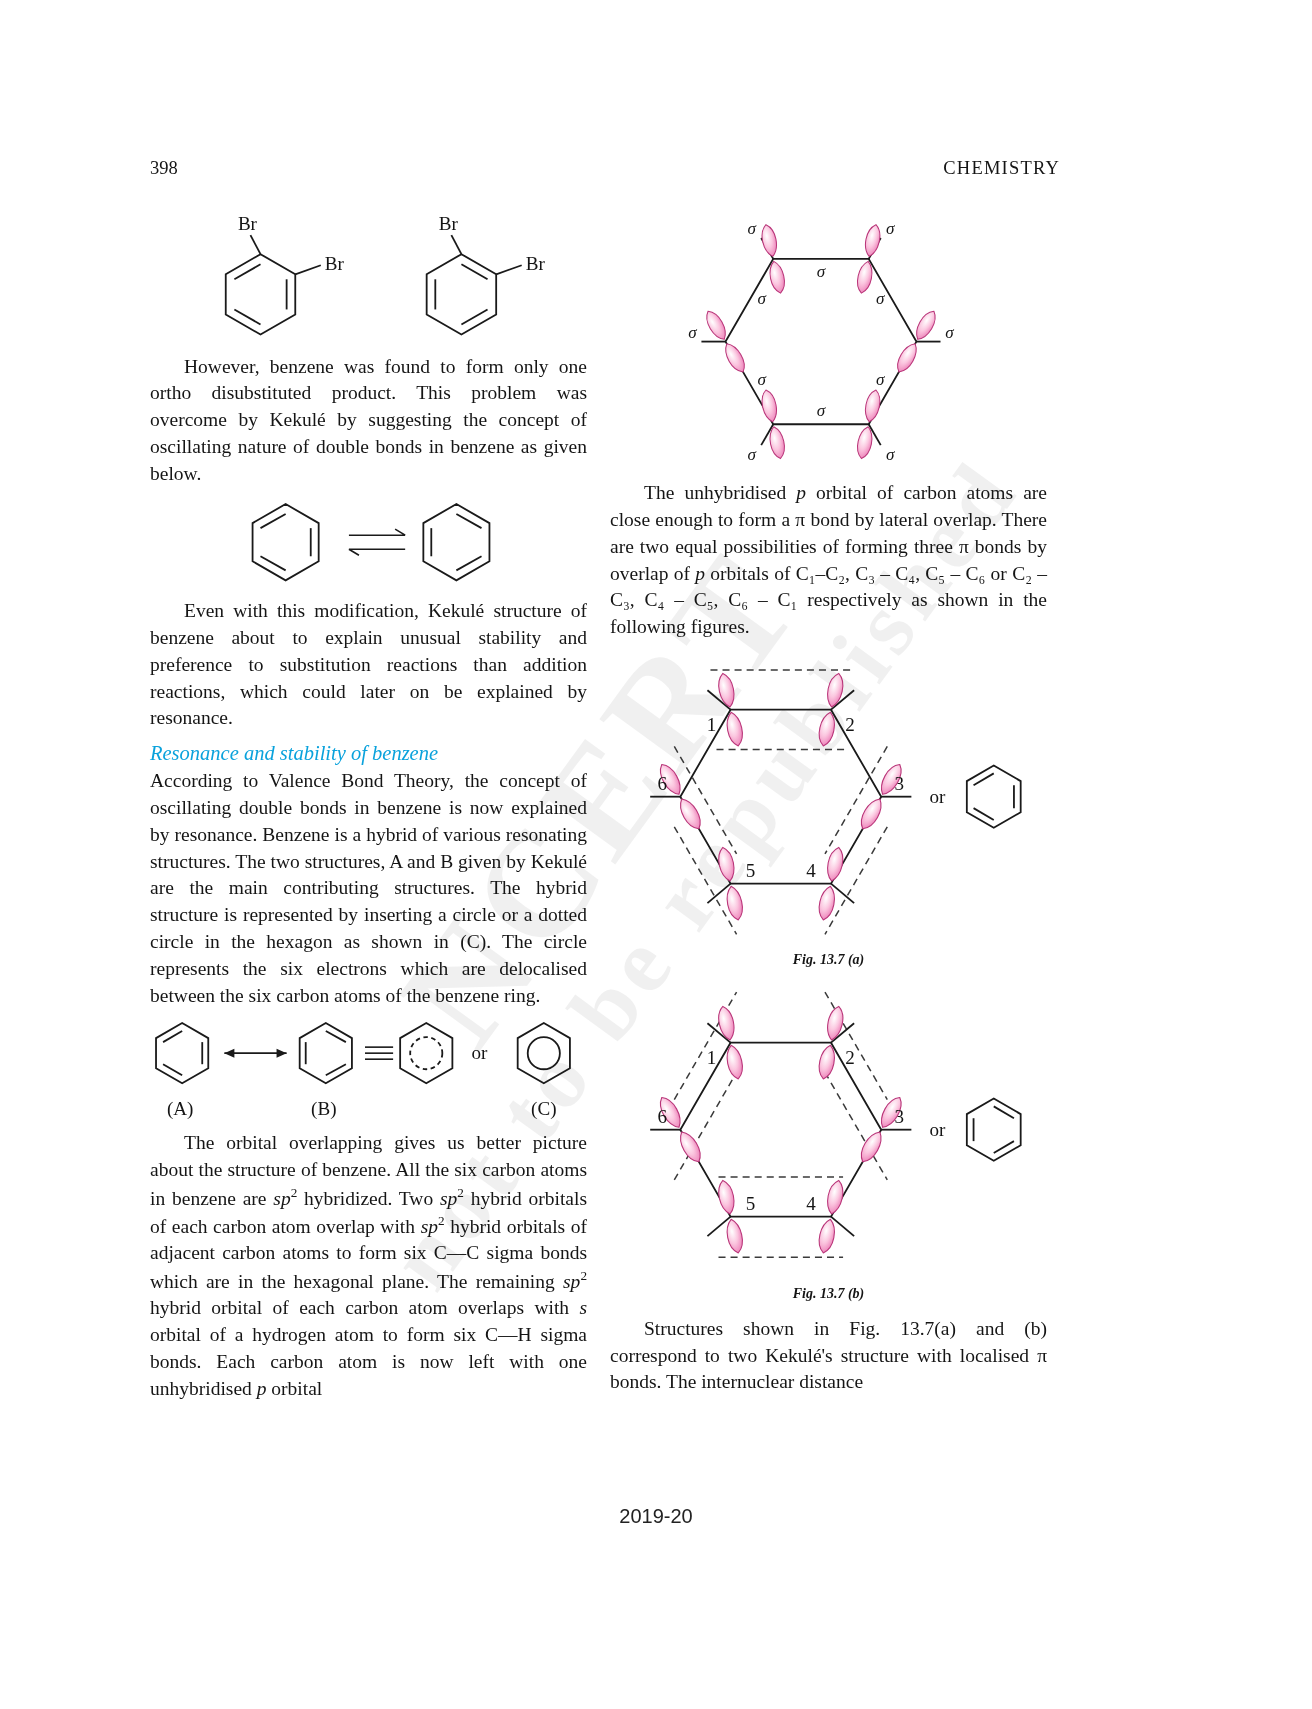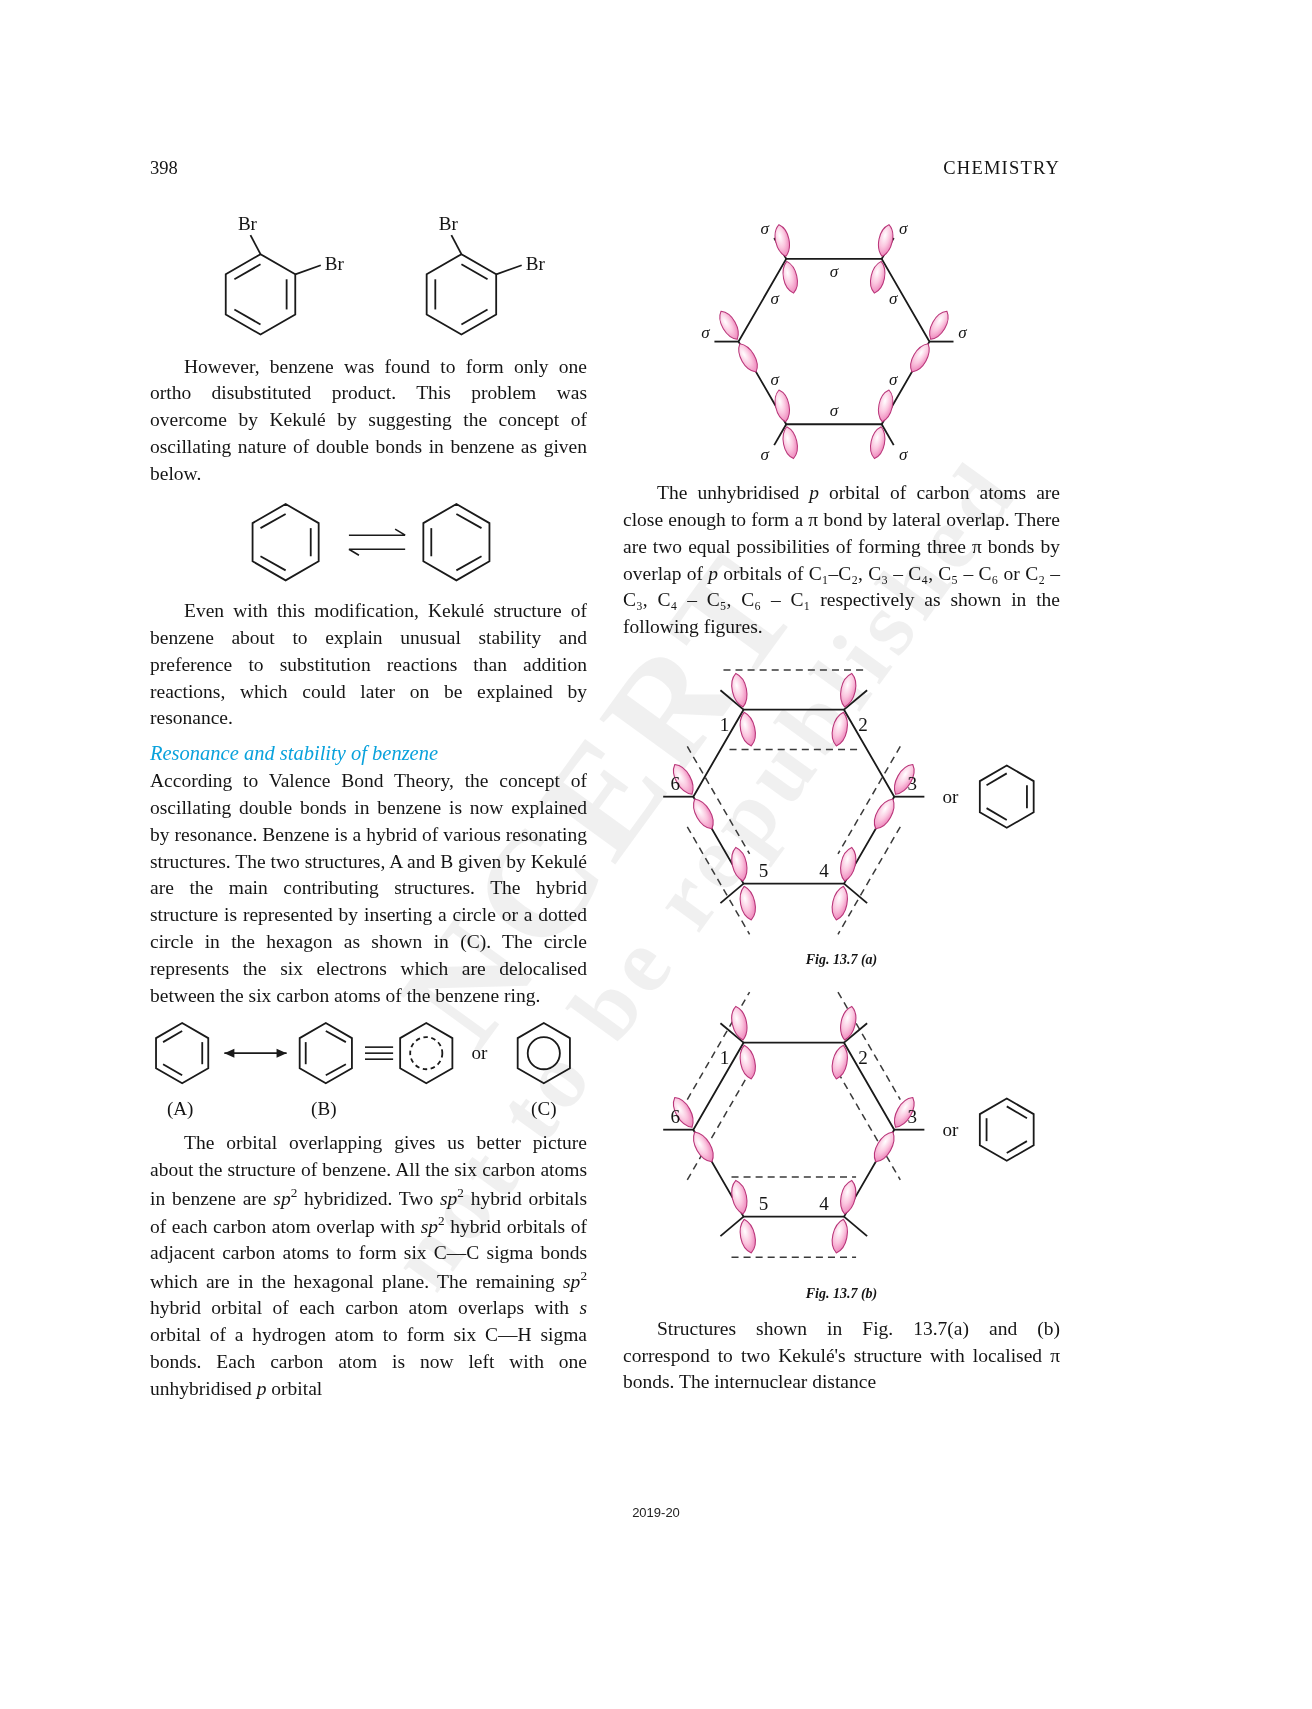--- a/index.html
+++ b/index.html
@@ -12,30 +12,30 @@
     position:absolute; left:110px; top:700px; width:1060px;
     transform:rotate(-54deg);
     color:rgba(110,110,110,0.10); font-weight:bold; text-align:center;
     letter-spacing:8px; pointer-events:none; line-height:1.05;
   }
   .watermark .w1 { font-size:150px; }
   .watermark .w2 { font-size:92px; }
   .sheet { position:absolute; left:150px; top:158px; width:910px; }
   .pagehead { display:flex; justify-content:space-between; font-size:18.5px;gap:20px; }
   .pagehead .ptitle { letter-spacing:1.2px;font-family:Liberation Serif, serif; }
-  .cols { display:flex; gap:36px; margin-top:26px; }
+  .cols { display:flex; gap:23px; margin-top:26px; }
   .col { width:437px; }
   .para { text-align:justify; font-size:19.5px; line-height:1.375; margin-bottom:3px; }
   .indent { text-indent:34px; }
   .subhead { font-size:20.5px; font-style:italic; font-weight:normal; color:#0aa2dc; margin:10px 0 3px; }
   figure.fig { margin:8px 0 10px; }
   figure.fig svg { width:100%; height:auto; display:block; }
   .figcap { text-align:center; font-weight:bold; font-style:italic; font-size:14px; margin:2px 0 14px; }
   .pagefoot { position:absolute; top:1505px; left:0; width:1312px; text-align:center;
-    font-family:"Liberation Sans", sans-serif; font-size:13px; color:#222; }
+    font-family:"Liberation Sans", sans-serif; font-size:20px; color:#222; }
   sup { font-size:0.68em; }
   
   .chem  { font-family:"Liberation Serif", serif; font-size:19px; fill:#151515; }
   .slbl  { font-family:"Liberation Serif", serif; font-style:italic; font-size:17px; fill:#151515; }
   .nlbl  { font-family:"Liberation Serif", serif; font-size:19px; fill:#151515; }
   .orlbl { font-family:"Liberation Serif", serif; font-size:19px; fill:#151515; }
   .abclbl{ font-family:"Liberation Serif", serif; font-size:19px; fill:#151515; }
   .bond  { stroke:#1a1a1a; stroke-width:1.8; fill:none; }
   .bond2 { stroke:#1a1a1a; stroke-width:1.6; fill:none; }
   .dash  { stroke:#3a3a3a; stroke-width:1.5; fill:none; stroke-dasharray:7 5; }

